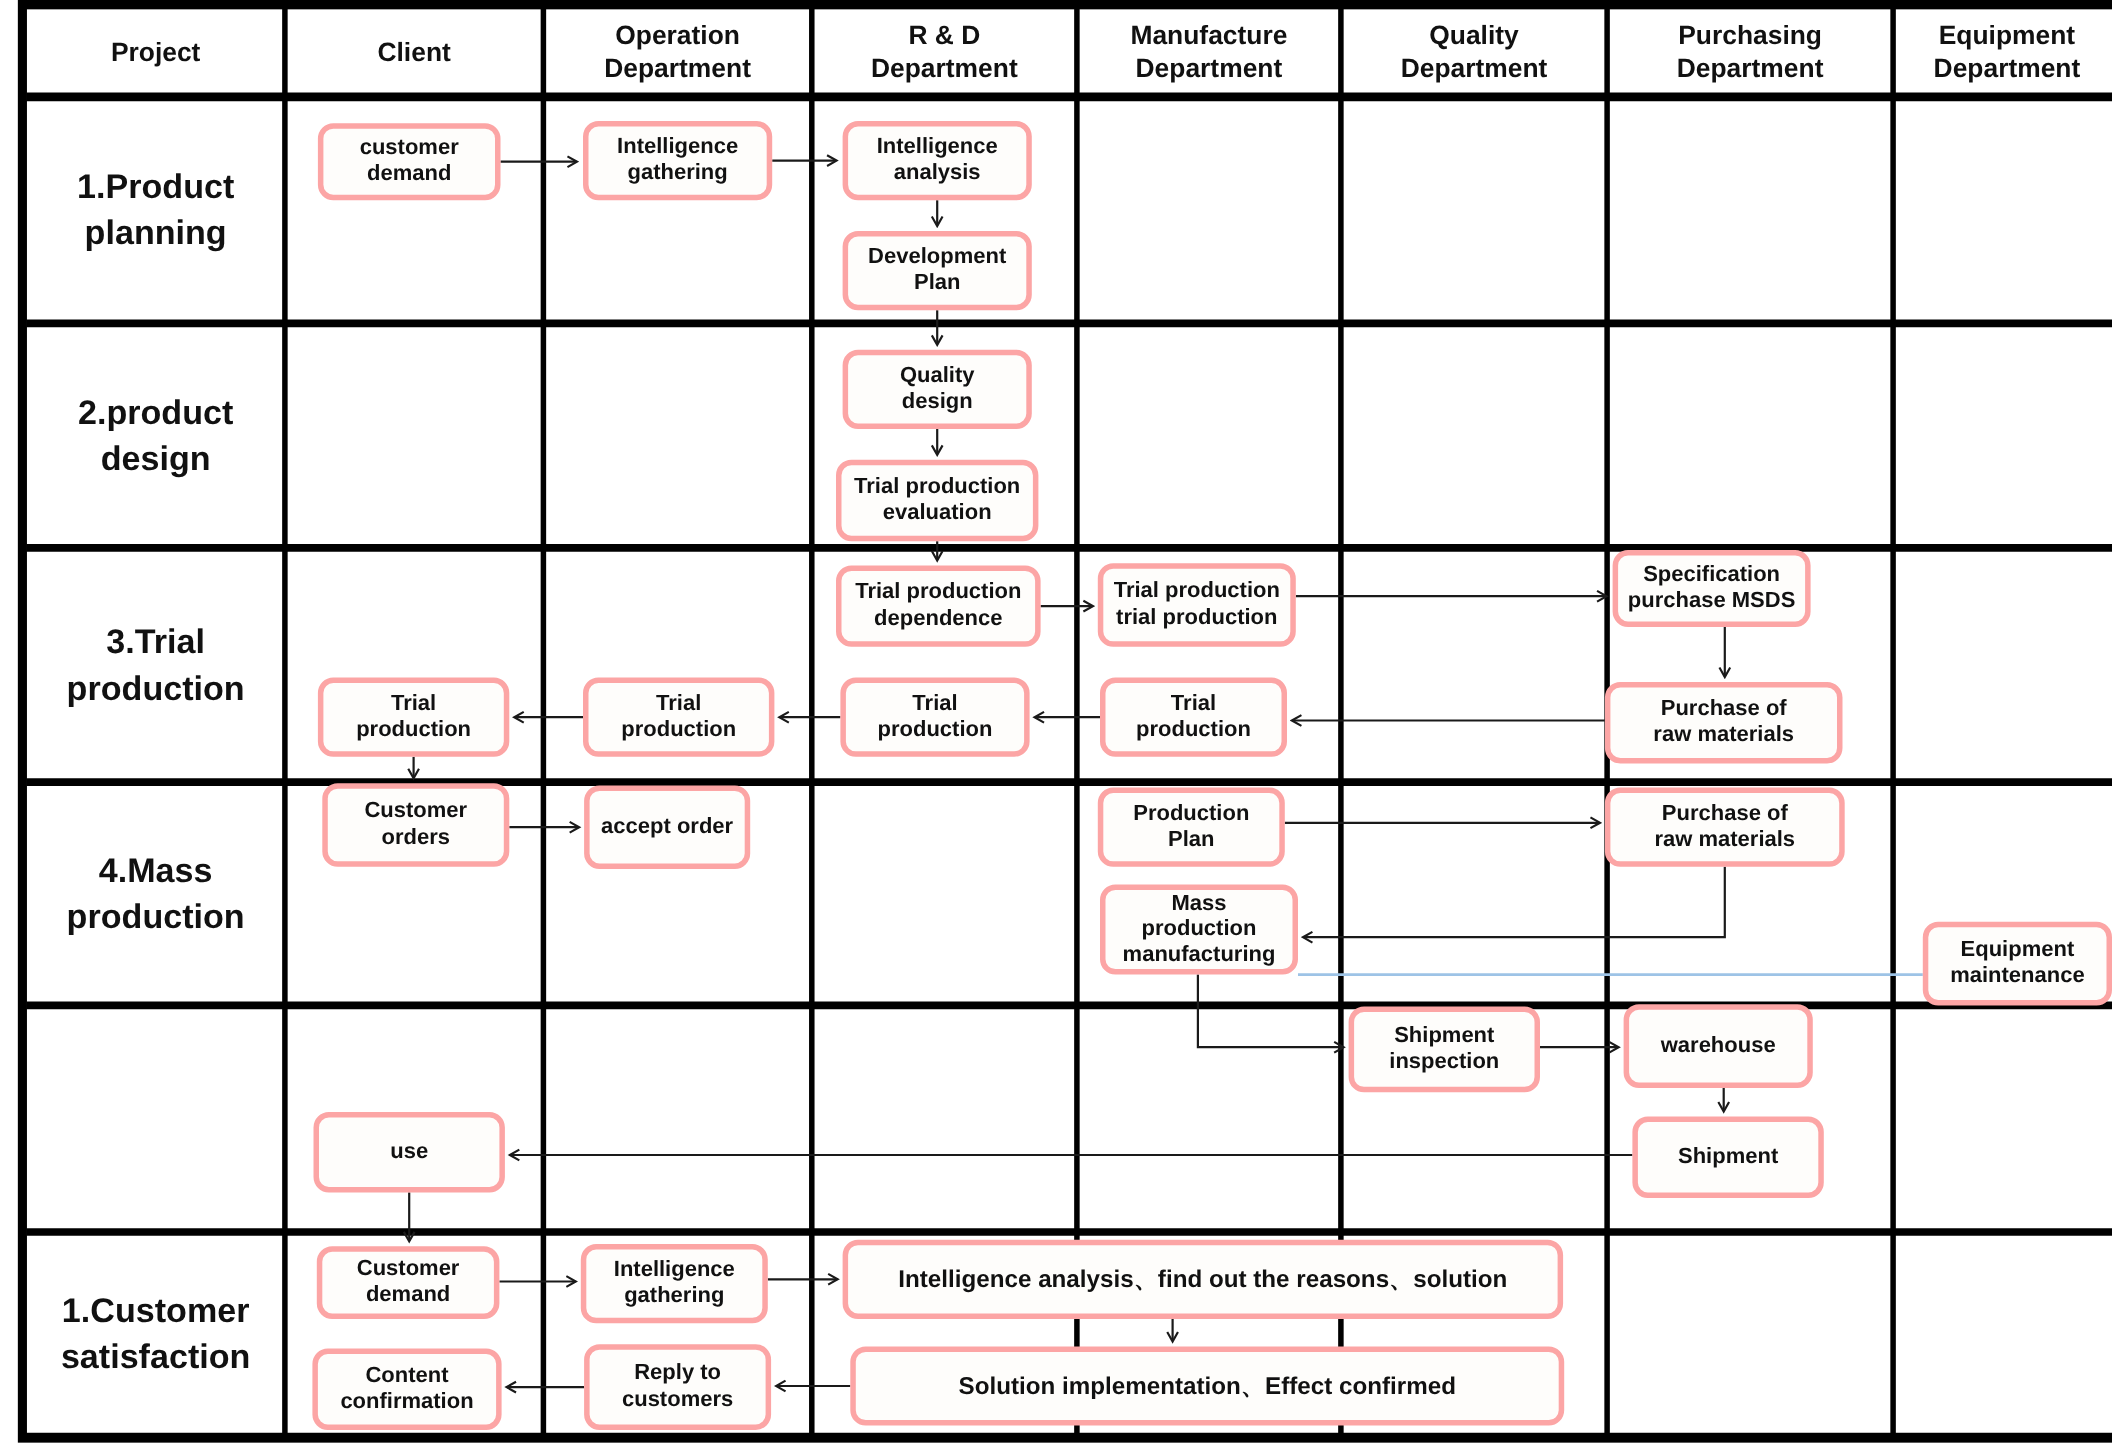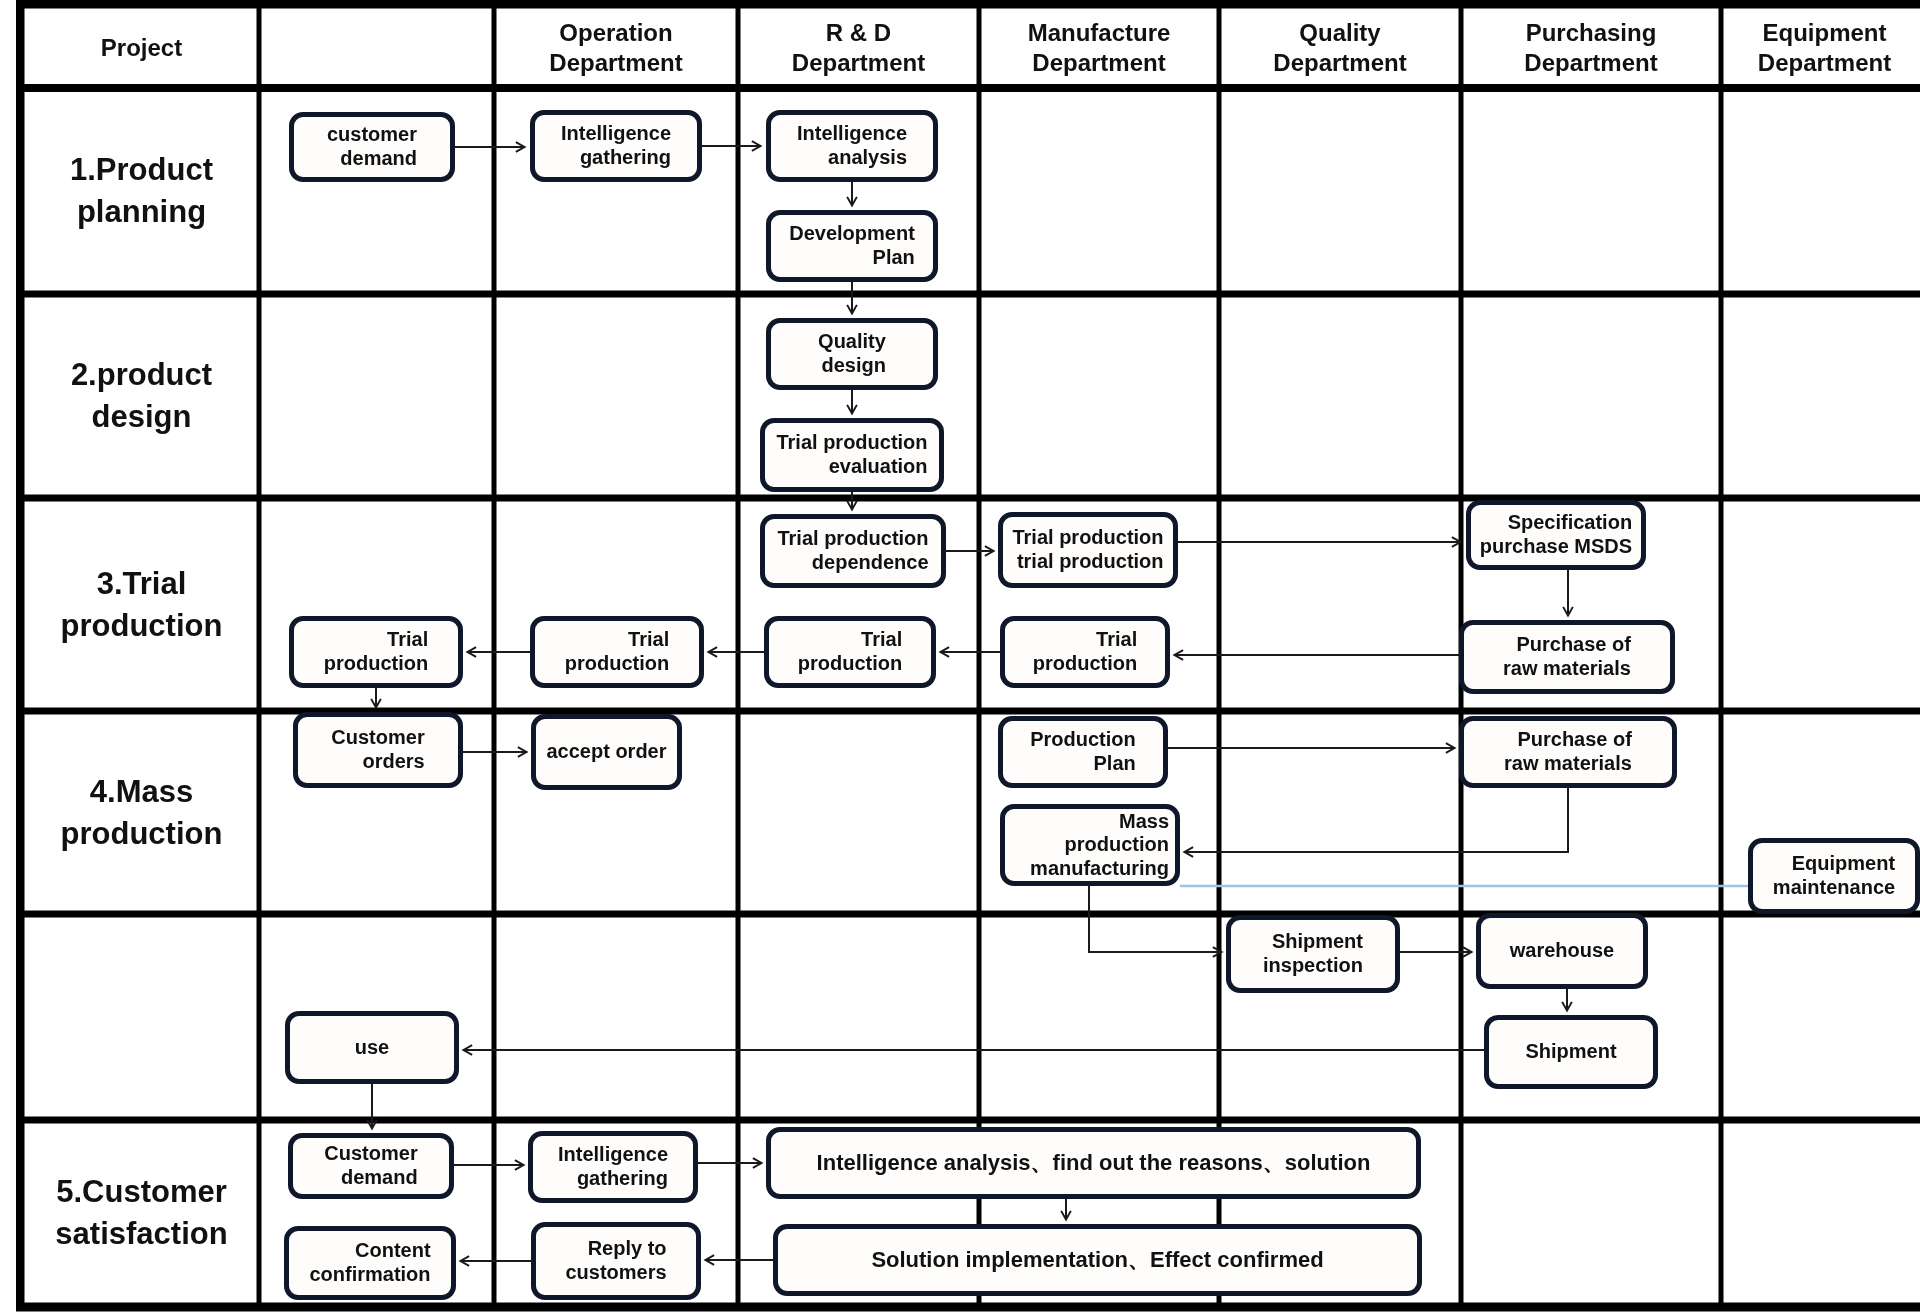--- a/index.html
+++ b/index.html
@@ -4,21 +4,21 @@
 <style>
   html,body{margin:0;padding:0;background:#ffffff;}
   #stage{position:relative;width:1920px;height:1312px;background:#ffffff;overflow:hidden;
          font-family:"Liberation Sans","DejaVu Sans",sans-serif;color:#111;margin-left:16px;}
   #wires{position:absolute;left:0;top:0;width:1920px;height:1312px;}
   .colhead{position:absolute;display:flex;align-items:center;justify-content:center;
            text-align:center;font-size:24px;font-weight:bold;white-space:pre-line;line-height:1.25;}
   .rowlab{position:absolute;display:flex;align-items:center;justify-content:center;
           text-align:center;font-size:31px;font-weight:bold;white-space:pre-line;line-height:1.35;}
   .node{position:absolute;display:flex;align-items:center;justify-content:center;
-        text-align:right;background:#fefdfb;border:5px solid #0f172a;border-radius:14px;
+        text-align:center;background:#fefdfb;border:5px solid #fca5a5;border-radius:14px;
         font-size:20px;font-weight:bold;line-height:1.18;white-space:pre-line;
         padding:2px 6px;box-sizing:border-box;z-index:3;}
   .node.wide{font-size:22px;}
 </style>
 </head>
 <body>
 
 <div id="stage">
 
   <svg id="wires" width="1920" height="1312" viewBox="0 0 1920 1312">
@@ -71,20 +71,21 @@
       <path d="M438,1165 H507" marker-end="url(#arr)"></path>
       <path d="M682,1163 H745" marker-end="url(#arr)"></path>
       <path d="M1050,1199 V1219" marker-end="url(#arr)"></path>
       <path d="M757,1260 H690" marker-end="url(#arr)"></path>
       <path d="M515,1261 H445" marker-end="url(#arr)"></path>
       <path d="M1164,886 H1732" stroke="#9dc3e6" stroke-width="2.5"></path>
     </g>
   </svg>
 
   <div class="colhead" style="left:8px;top:8px;width:235px;height:80px">Project</div>
+  <div class="colhead" style="left:243px;top:8px;width:235px;height:80px">Client</div>
   <div class="colhead" style="left:478px;top:8px;width:244px;height:80px">Operation
 Department</div>
   <div class="colhead" style="left:722px;top:8px;width:241px;height:80px">R &amp; D
 Department</div>
   <div class="colhead" style="left:963px;top:8px;width:240px;height:80px">Manufacture
 Department</div>
   <div class="colhead" style="left:1203px;top:8px;width:242px;height:80px">Quality
 Department</div>
   <div class="colhead" style="left:1445px;top:8px;width:260px;height:80px">Purchasing
 Department</div>
@@ -92,21 +93,21 @@
 Department</div>
 
   <div class="rowlab" style="left:8px;top:88px;width:235px;height:206px">1.Product
 planning</div>
   <div class="rowlab" style="left:8px;top:294px;width:235px;height:204px">2.product
 design</div>
   <div class="rowlab" style="left:8px;top:498px;width:235px;height:213px">3.Trial
 production</div>
   <div class="rowlab" style="left:8px;top:711px;width:235px;height:203px">4.Mass
 production</div>
-  <div class="rowlab" style="left:8px;top:1120px;width:235px;height:186px">5.Customer
+  <div class="rowlab" style="left:8px;top:1120px;width:235px;height:186px">1.Customer
 satisfaction</div>
 
   <div class="node" style="left:273px;top:112px;width:166px;height:70px">customer
 demand</div>
   <div class="node" style="left:514px;top:110px;width:172px;height:72px">Intelligence
 gathering</div>
   <div class="node" style="left:750px;top:110px;width:172px;height:72px">Intelligence
 analysis</div>
   <div class="node" style="left:750px;top:210px;width:172px;height:72px">Development
 Plan</div>

